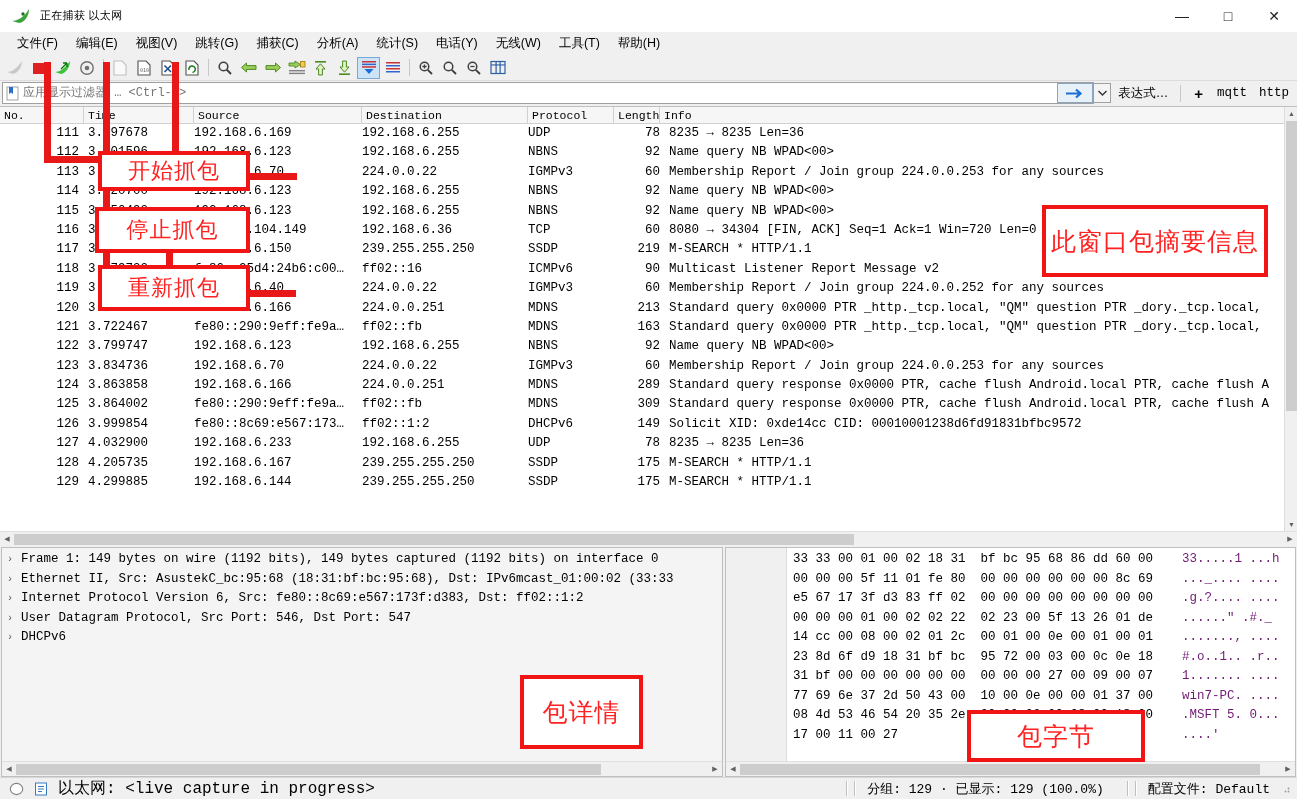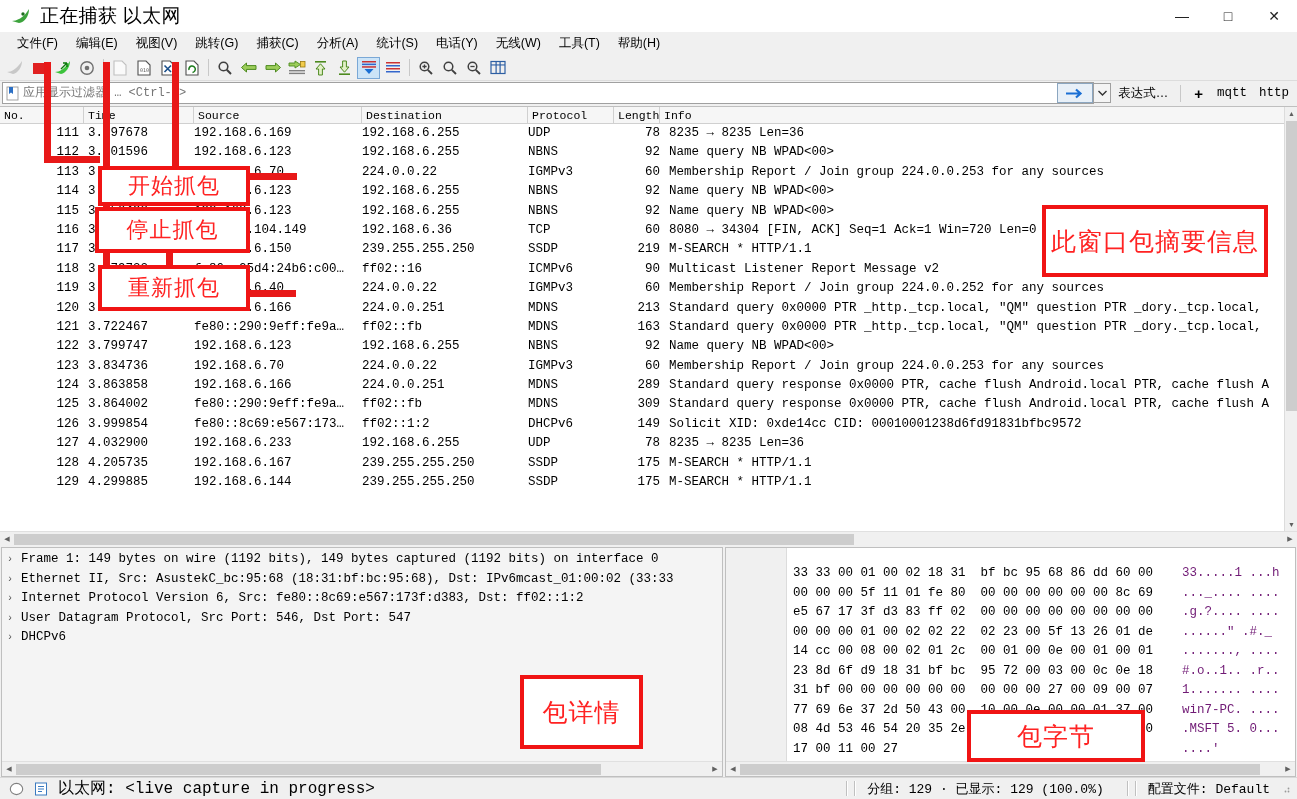--- a/index.html
+++ b/index.html
@@ -13,21 +13,21 @@
   }
   .app { width:1297px; height:799px; background:#f0f0f0; position:relative; display:flex; flex-direction:column; }
 
   
   .titlebar {
     height:32px; background:#ffffff; display:flex; align-items:center;
     border-bottom:1px solid #ffffff; flex:none;
   }
   .title-icon { width:22px; height:18px; margin-left:10px; margin-right:8px; position:relative; flex:none; }
   .title-icon svg { display:block; }
-  .title-text { font-size:19px; color:#000; letter-spacing:0.3px; }
+  .title-text { font-size:11px; color:#000; letter-spacing:0.3px; }
   .winbtns { margin-left:auto; display:flex; height:32px; }
   .winbtn { width:46px; height:32px; display:flex; align-items:center; justify-content:center; font-size:14px; color:#222; }
 
   
   .menubar { height:23px; background:#f0f0f0; display:flex; align-items:center; padding-left:8px; flex:none; }
   .menuitem { font-size:12.5px; color:#000; padding:2px 9px; white-space:nowrap; }
 
   
   .toolbar { height:26px; background:#f0f0f0; display:flex; align-items:center; padding-left:3px; flex:none;
              border-bottom:1px solid #dcdcdc; }
@@ -72,21 +72,21 @@
   .hsb-track { flex:1; height:13px; position:relative; background:#f0f0f0; }
   .hsb-thumb { position:absolute; top:1px; height:11px; background:#cdcdcd; }
 
   
   .bottom { flex:1; display:flex; background:#f0f0f0; min-height:0; }
   .detailpane { width:722px; background:#f4f4f4; border:1px solid #bfbfbf; margin:1px 0 0 1px; display:flex; flex-direction:column; position:relative; }
   .detail-rows { flex:1; font-family:"Liberation Mono", monospace; font-size:12.5px; padding-top:2px; overflow:hidden; }
   .drow { height:19.5px; line-height:19.5px; display:flex; white-space:nowrap; color:#000; padding-left:5px; }
   .darrow { width:14px; color:#555; font-size:10px; display:flex; align-items:center; }
   .bytespane { flex:1; background:#fff; border:1px solid #bfbfbf; margin:1px 1px 0 2px; display:flex; flex-direction:column; position:relative; }
-  .hex-rows { flex:1; font-family:"Liberation Mono", monospace; font-size:12.5px; padding-top:16px; overflow:hidden; }
+  .hex-rows { flex:1; font-family:"Liberation Mono", monospace; font-size:12.5px; padding-top:2px; overflow:hidden; }
   .hrow { height:19.5px; line-height:19.5px; display:flex; white-space:nowrap; }
   .h-off { width:52px; color:#9a9a9a; padding-left:7px; }
   .h-hex { color:#000; }
   .h-asc { color:#701a75; margin-left:14px; }
   .hexgutter { position:absolute; left:0; top:0; bottom:0; width:61px; background:#f0f0f0; border-right:1px solid #dcdcdc; }
 
   
   .statusbar { height:22px; background:#f0f0f0; display:flex; align-items:center; border-top:1px solid #d8d8d8; flex:none; font-size:11.5px; }
   .sb-ico { width:18px; height:16px; display:flex; align-items:center; justify-content:center; margin-left:7px; }
   .sb-text { font-family:"Liberation Mono", monospace; font-size:16px; color:#000; margin-left:8px; }
@@ -624,21 +624,21 @@
     <div class="anno-line" style="left:103px; top:62px;  width:7px;  height:236px;"></div>
     <div class="anno-line" style="left:172px; top:62px;  width:7px;  height:118px;"></div>
 
     <div class="anno-line" style="left:44px;  top:156px; width:56px; height:7px;"></div>
     <div class="anno-line" style="left:172px; top:173px; width:125px;height:7px;"></div>
     <div class="anno-line" style="left:103px; top:214px; width:70px; height:7px;"></div>
     <div class="anno-line" style="left:166px; top:214px; width:7px;  height:45px;"></div>
     <div class="anno-line" style="left:166px; top:290px; width:130px;height:7px;"></div>
     <div class="anno-line" style="left:166px; top:214px; width:7px;  height:80px;"></div>
 
-    <div class="anno-box" style="left:98px; top:166px; width:152px; height:40px;">开始抓包</div>
+    <div class="anno-box" style="left:98px; top:151px; width:152px; height:40px;">开始抓包</div>
     <div class="anno-box" style="left:95px; top:207px; width:155px; height:46px;">停止抓包</div>
     <div class="anno-box" style="left:98px; top:265px; width:152px; height:46px;">重新抓包</div>
 
     <div class="anno-box" style="left:1042px; top:205px; width:226px; height:72px; font-size:25px;">此窗口包摘要信息</div>
 
     <div class="anno-box" style="left:520px; top:675px; width:123px; height:74px; font-size:25px;">包详情</div>
 
     <div class="anno-box" style="left:967px; top:710px; width:178px; height:52px; font-size:25px;">包字节</div>
 
   </div>

